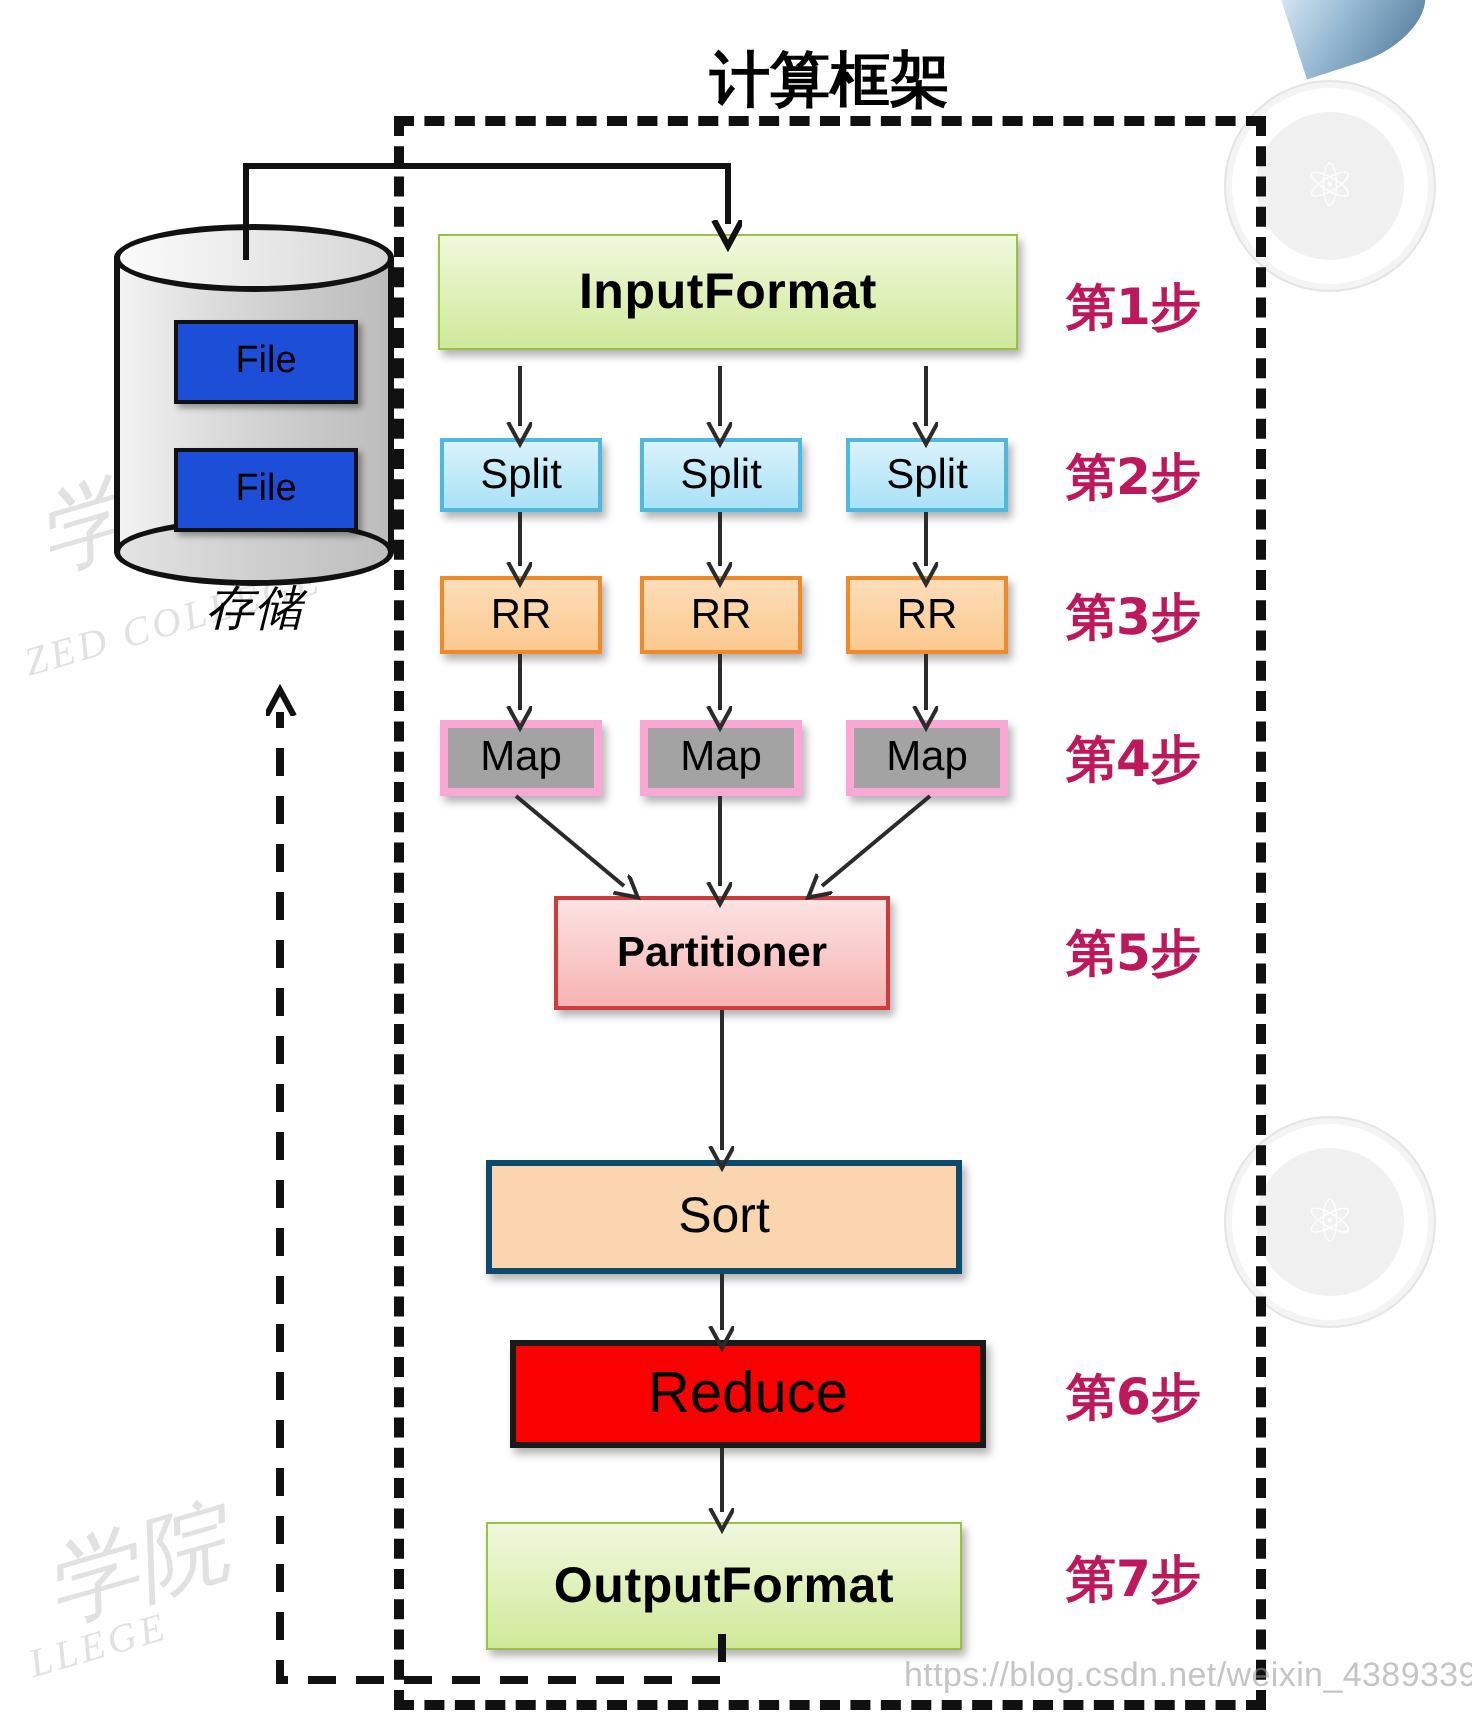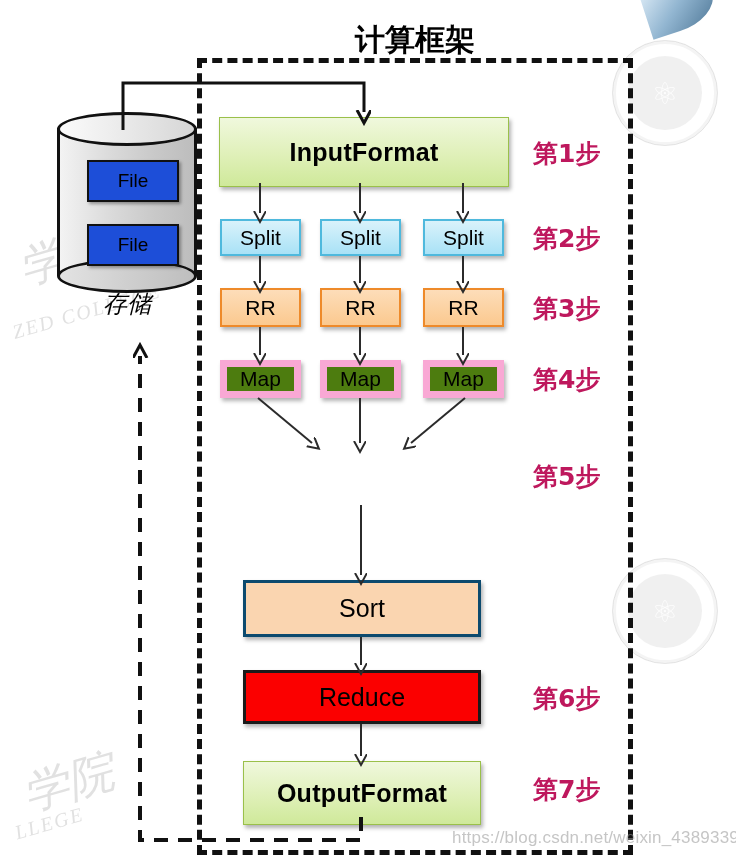--- a/index.html
+++ b/index.html
@@ -78,38 +78,39 @@
     background:linear-gradient(180deg,#d9f2fb 0%,#a9e2f6 100%);
     border:2px solid #4fb9dd;
     font-size:21px;
   }
   .n-rr{
     background:linear-gradient(180deg,#fdddb9 0%,#fbc98f 100%);
     border:2px solid #ee8a2a;
     font-size:21px;
   }
   .n-map{
-    background:#4d7c0f;
-    border:7px solid #f9a8d4;
+    background:#a3a3a3;
+    border:4px solid #f9a8d4;
     font-size:21px;
   }
   .n-partitioner{
     background:linear-gradient(180deg,#fde3e3 0%,#f6b3b3 100%);
     border:2px solid #cf3b3b;
     font-weight:bold;font-size:21px;
   }
   .n-sort{
     background:#fad5b0;
     border:3px solid #0c4a6e;
     font-size:25px;
   }
   .n-reduce{
     background:#fb0000;
     border:3px solid #1a1a1a;
-    font-size:25px;
+    font-size:29px;
+    margin-left:12px;
   }
 
   
   .step{
     position:absolute;left:533px;
     font-size:25px;font-weight:bold;color:#be185d;
     font-family:"DejaVu Sans","Liberation Sans",sans-serif;
     white-space:nowrap;
   }
 
@@ -178,34 +179,35 @@
 
   <div id="storage">
     <div class="cyl-body"></div>
     <div class="cyl-bottom"></div>
     <div class="cyl-top"></div>
     <div class="file-doc" id="file1">File</div>
     <div class="file-doc" id="file2">File</div>
   </div>
   <div id="storage-label">存储</div>
 
-  <div class="node n-inputformat" style="left:219px;top:117px;width:290px;height:70px;">InputFormat</div>
+  <div class="node n-inputformat" style="left:219px;top:117px;width:290px;height:58px;">InputFormat</div>
 
   <div class="node n-split" style="left:220px;top:219px;width:81px;height:37px;">Split</div>
   <div class="node n-split" style="left:320px;top:219px;width:81px;height:37px;">Split</div>
   <div class="node n-split" style="left:423px;top:219px;width:81px;height:37px;">Split</div>
 
   <div class="node n-rr" style="left:220px;top:288px;width:81px;height:39px;">RR</div>
   <div class="node n-rr" style="left:320px;top:288px;width:81px;height:39px;">RR</div>
   <div class="node n-rr" style="left:423px;top:288px;width:81px;height:39px;">RR</div>
 
   <div class="node n-map" style="left:220px;top:360px;width:81px;height:38px;">Map</div>
   <div class="node n-map" style="left:320px;top:360px;width:81px;height:38px;">Map</div>
   <div class="node n-map" style="left:423px;top:360px;width:81px;height:38px;">Map</div>
 
+  <div class="node n-partitioner" style="left:277px;top:448px;width:168px;height:57px;">Partitioner</div>
 
   <div class="node n-sort" style="left:243px;top:580px;width:238px;height:57px;">Sort</div>
 
   <div class="node n-reduce" style="left:243px;top:670px;width:238px;height:54px;">Reduce</div>
 
   <div class="node n-outputformat" style="left:243px;top:761px;width:238px;height:64px;">OutputFormat</div>
 
   <div class="step" style="top:137px;">第1步</div>
   <div class="step" style="top:222px;">第2步</div>
   <div class="step" style="top:292px;">第3步</div>

